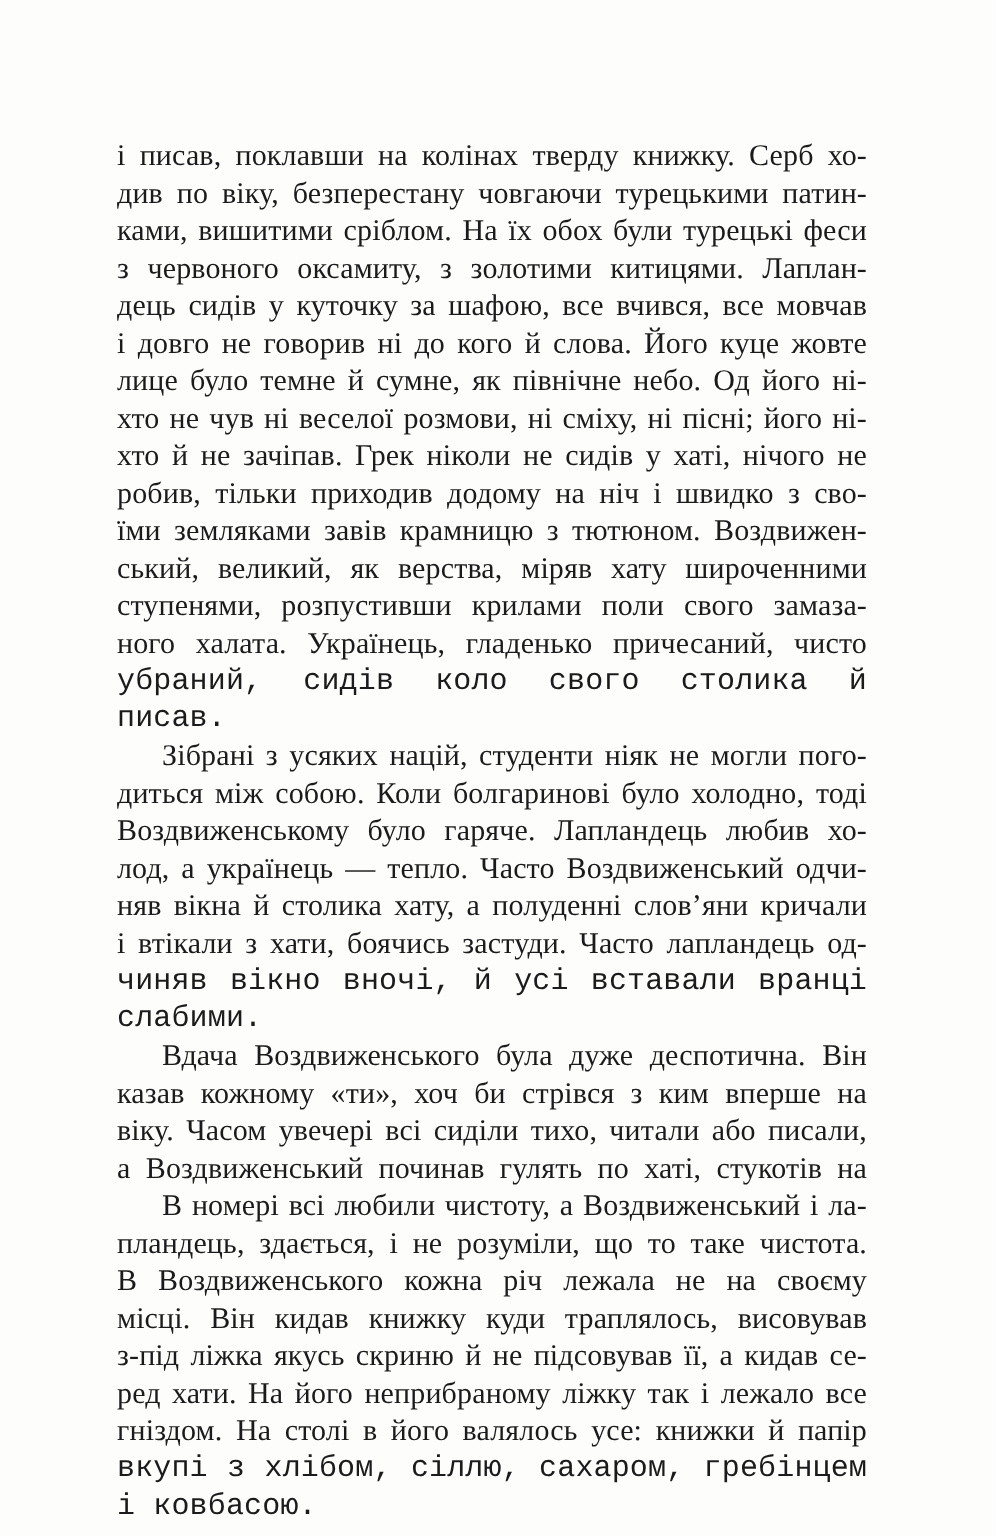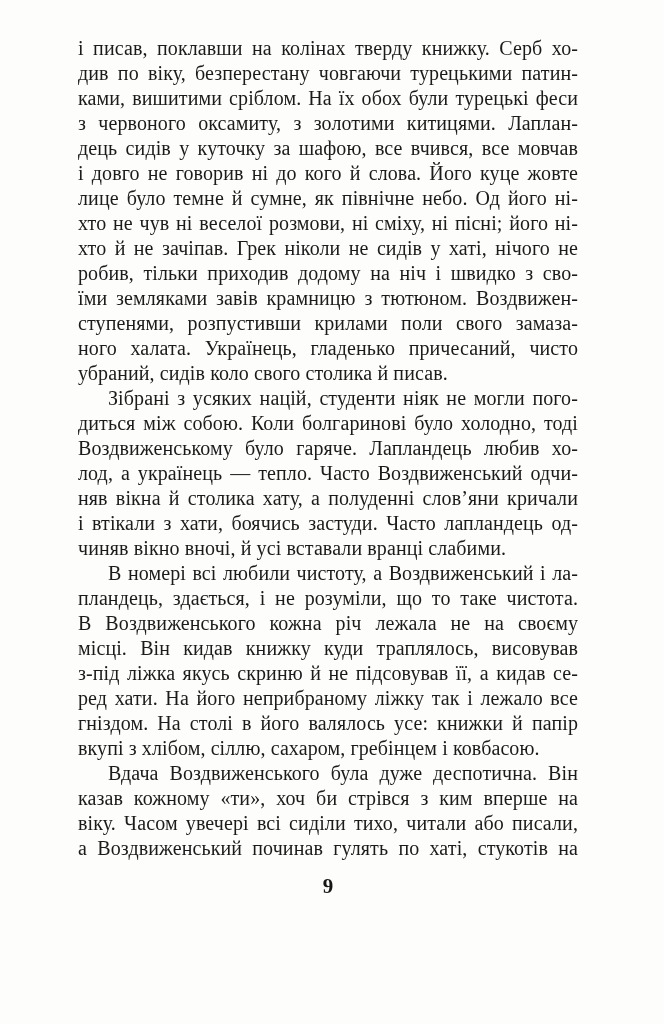--- a/index.html
+++ b/index.html
@@ -12,21 +12,21 @@
     overflow: hidden;
     background: #fdfdfb;
     font-family: "Liberation Serif", "DejaVu Serif", serif;
     color: #1b1b1b;
   }
   .page {
     position: relative;
     width: 664px;
     height: 1024px;
     box-sizing: border-box;
-    padding: 36px 86px 0 78px;
+    padding: 92px 86px 0 78px;
   }
   .text-block {
     width: 500px;
   }
   .paragraph {
     margin: 0;
     padding: 0;
   }
   .line {
     font-size: 20px;
@@ -35,20 +35,21 @@
     text-align: justify;
     text-align-last: justify;
     white-space: normal;
   }
   .line.indent {
     text-indent: 30px;
     font-family: Liberation Serif, serif;
   }
   .line.last {
     text-align-last: left;
+    font-family: Liberation Mono, monospace;
   }
   .folio {
     width: 500px;
     margin-top: 13px;
     text-align: center;
     font-size: 21px;
     line-height: 24px;
     font-weight: 600;
     color: #161616;
   }
@@ -63,44 +64,45 @@
         <div class="line">див по віку, безперестану човгаючи турецькими патин-</div>
         <div class="line">ками, вишитими сріблом. На їх обох були турецькі феси</div>
         <div class="line">з червоного оксамиту, з золотими китицями. Лаплан-</div>
         <div class="line">дець сидів у куточку за шафою, все вчився, все мовчав</div>
         <div class="line">і довго не говорив ні до кого й слова. Його куце жовте</div>
         <div class="line">лице було темне й сумне, як північне небо. Од його ні-</div>
         <div class="line">хто не чув ні веселої розмови, ні сміху, ні пісні; його ні-</div>
         <div class="line">хто й не зачіпав. Грек ніколи не сидів у хаті, нічого не</div>
         <div class="line">робив, тільки приходив додому на ніч і швидко з сво-</div>
         <div class="line">їми земляками завів крамницю з тютюном. Воздвижен-</div>
+        <div class="line">ський, великий, як верства, міряв хату широченними</div>
         <div class="line">ступенями, розпустивши крилами поли свого замаза-</div>
         <div class="line">ного халата. Українець, гладенько причесаний, чисто</div>
         <div class="line last">убраний, сидів коло свого столика й писав.</div>
       </div>
       <div class="paragraph">
         <div class="line indent">Зібрані з усяких націй, студенти ніяк не могли пого-</div>
         <div class="line">диться між собою. Коли болгаринові було холодно, тоді</div>
         <div class="line">Воздвиженському було гаряче. Лапландець любив хо-</div>
         <div class="line">лод, а українець — тепло. Часто Воздвиженський одчи-</div>
         <div class="line">няв вікна й столика хату, а полуденні слов’яни кричали</div>
         <div class="line">і втікали з хати, боячись застуди. Часто лапландець од-</div>
         <div class="line last">чиняв вікно вночі, й усі вставали вранці слабими.</div>
       </div>
       <div class="paragraph">
+        <div class="line indent">Вдача Воздвиженського була дуже деспотична. Він</div>
+        <div class="line">казав кожному «ти», хоч би стрівся з ким вперше на</div>
+        <div class="line">віку. Часом увечері всі сиділи тихо, читали або писали,</div>
+        <div class="line">а Воздвиженський починав гулять по хаті, стукотів на</div>
+      </div>
+      <div class="paragraph">
         <div class="line indent">В номері всі любили чистоту, а Воздвиженський і ла-</div>
         <div class="line">пландець, здається, і не розуміли, що то таке чистота.</div>
         <div class="line">В Воздвиженського кожна річ лежала не на своєму</div>
         <div class="line">місці. Він кидав книжку куди траплялось, висовував</div>
         <div class="line">з-під ліжка якусь скриню й не підсовував її, а кидав се-</div>
         <div class="line">ред хати. На його неприбраному ліжку так і лежало все</div>
         <div class="line">гніздом. На столі в його валялось усе: книжки й папір</div>
         <div class="line last">вкупі з хлібом, сіллю, сахаром, гребінцем і ковбасою.</div>
       </div>
-      <div class="paragraph">
-        <div class="line indent">Вдача Воздвиженського була дуже деспотична. Він</div>
-        <div class="line">казав кожному «ти», хоч би стрівся з ким вперше на</div>
-        <div class="line">віку. Часом увечері всі сиділи тихо, читали або писали,</div>
-        <div class="line">а Воздвиженський починав гулять по хаті, стукотів на</div>
-      </div>
     </main>
   <footer class="folio">9</footer>
 </div>
 
 </body></html>

